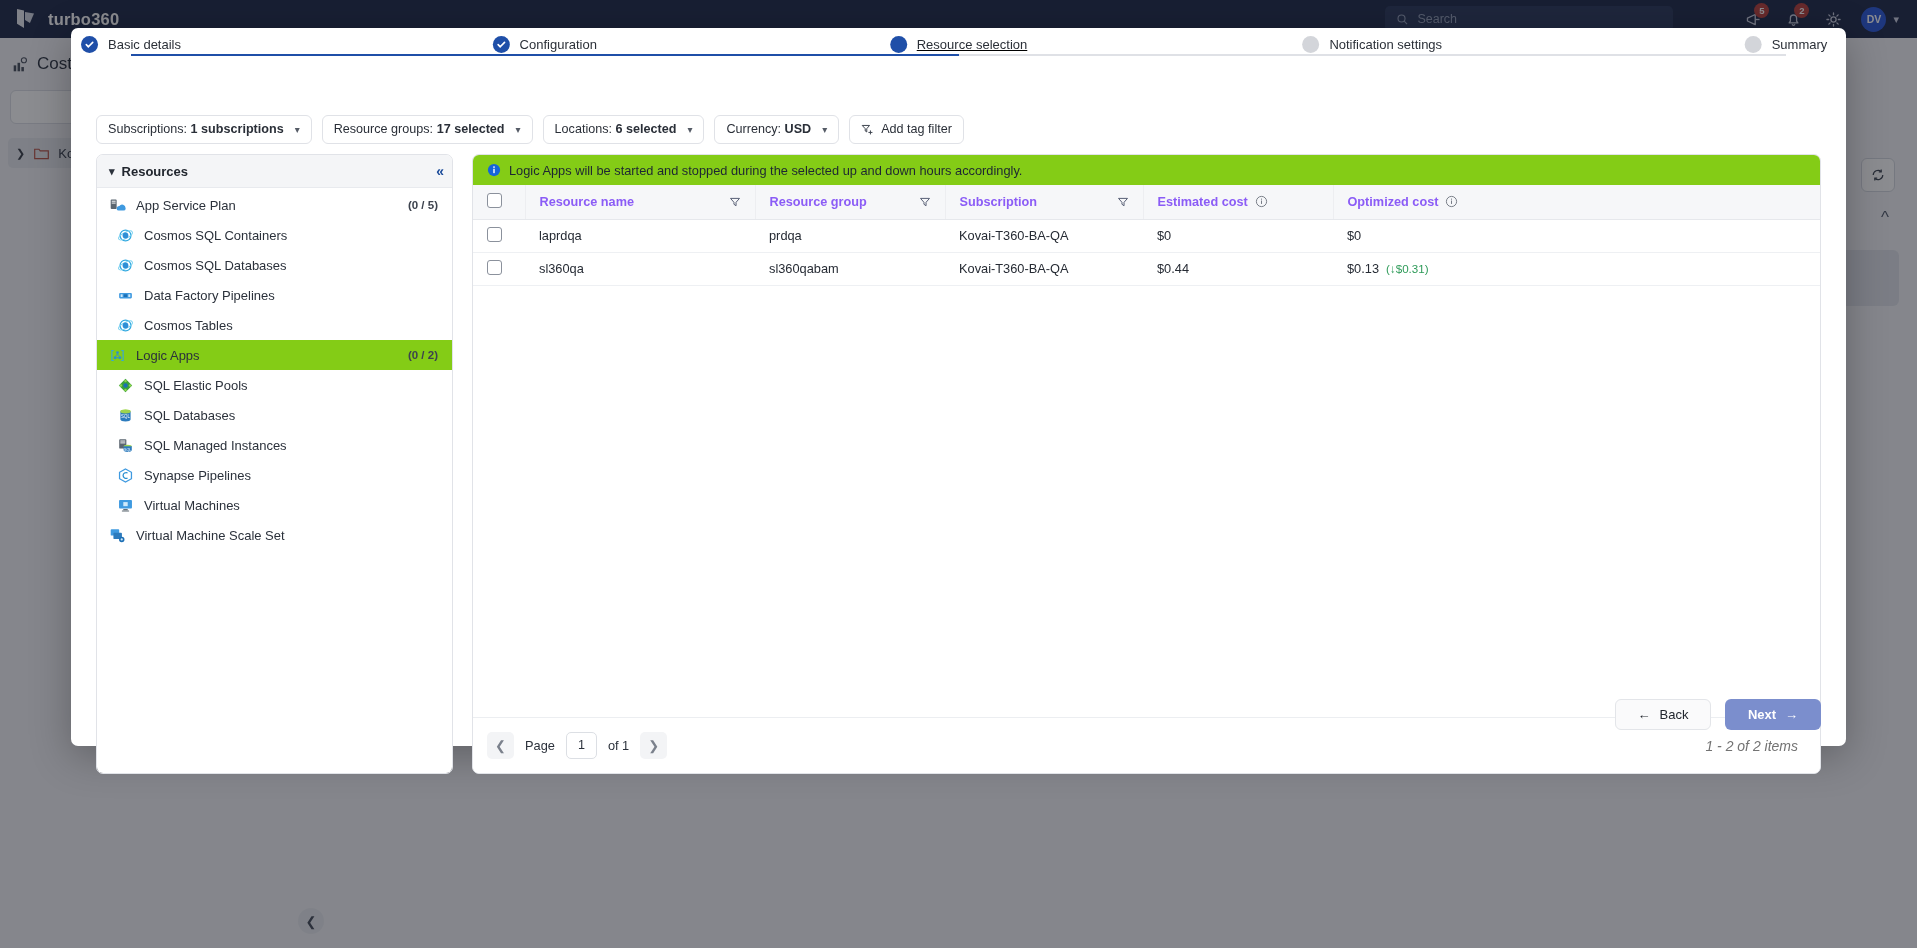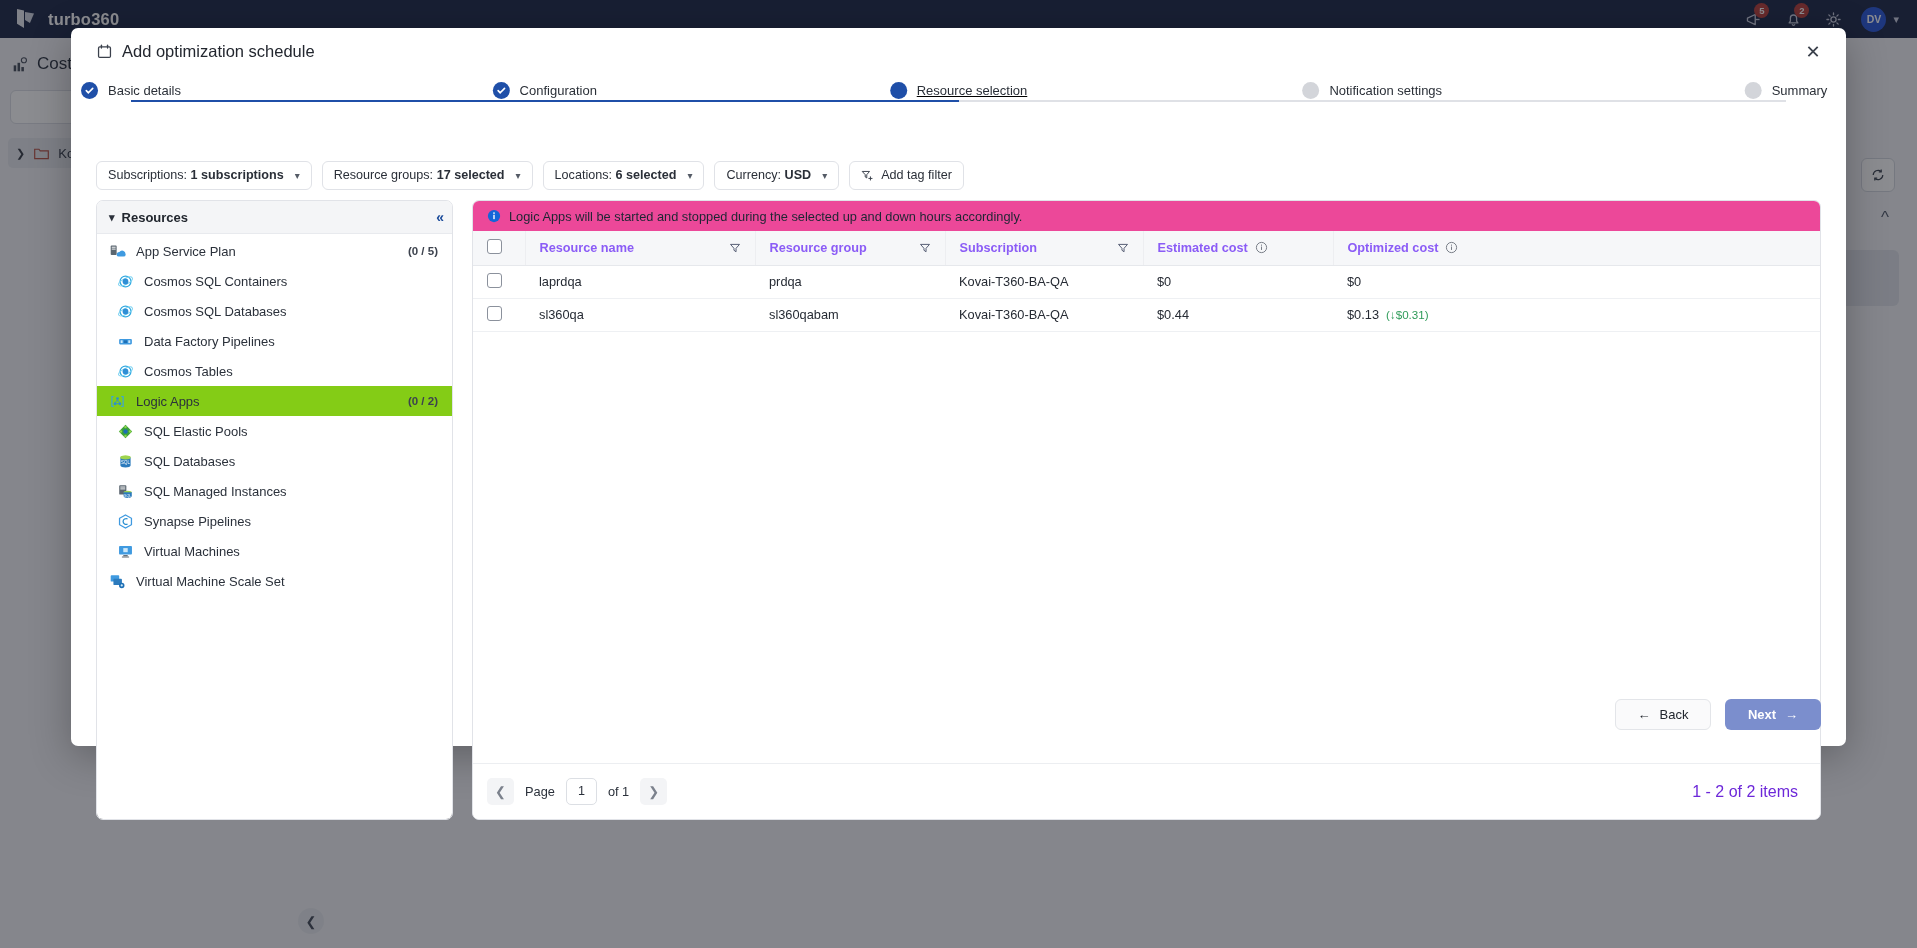--- a/index.html
+++ b/index.html
@@ -185,21 +185,21 @@
   .side-item.selected { background: #84cc16; justify-content: space-between; }
   .side-item .count { margin-left: auto; font-size: 11.5px; color: #3d434e; font-weight: 600; }
   .ic { width: 17px; height: 17px; flex: 0 0 auto; }
 
   
   .tablepanel {
     flex: 1; border: 1px solid #e1e3e8; border-radius: 7px; overflow: hidden;
     display: flex; flex-direction: column; height: 620px; background: #fff;
   }
   .notice {
-    background: #ec4899; height: 30px; display: flex; align-items: center; gap: 8px;
+    background: #84cc16; height: 30px; display: flex; align-items: center; gap: 8px;
     padding: 0 14px; font-size: 12.8px; color: #1d2633;
   }
   .notice .iico { width: 14px; height: 14px; flex: 0 0 auto; }
   table { width: 100%; border-collapse: collapse; table-layout: fixed; }
   thead th {
     height: 34px; background: #f6f7f9; font-size: 12.7px; color: #8b5cf6;
     font-weight: 600; text-align: left; padding: 0 14px;
     border-bottom: 1px solid #e6e8ec; border-right: 1px solid #edeef1;
     position: relative; vertical-align: middle;
   }
@@ -230,21 +230,21 @@
     display: flex; align-items: center; justify-content: center;
     font-size: 13px; color: #7b818c; cursor: pointer;
   }
   .pg-label { font-size: 12.8px; color: #2b313b; margin: 0 11px; }
   .pg-input {
     width: 31px; height: 27px; border: 1px solid #dcdfe4; border-radius: 5px;
     text-align: center; font-size: 12.6px; color: #2b313b; line-height: 25px;
     background: #fff;
   }
   .pg-of { font-size: 12.8px; color: #2b313b; margin: 0 11px; }
-  .pg-count { margin-left: auto; font-size: 16px; color: #6d28d9; }
+  .pg-count { margin-left: auto; font-size: 14px; color: #737373; font-style: italic; }
 
   .modal-foot {
     height: 64px; display: flex; align-items: center; justify-content: flex-end;
     gap: 14px; padding: 0 25px;
   }
   .btn {
     height: 31px; border-radius: 6px; font-size: 13px; cursor: pointer;
     display: inline-flex; align-items: center; justify-content: center; gap: 9px;
     padding: 0 20px;
   }
@@ -289,20 +289,27 @@
       <div class="bg-card"></div>
       <div class="bg-collapse">❮</div>
     </div>
 
     <div class="topbar">
       <div class="brand">
         <span class="brand-mark"></span>
         <span class="brand-text">turbo360</span>
       </div>
       <div class="topbar-right">
+        <div class="search-box">
+          <svg class="sico" viewBox="0 0 20 20">
+            <circle cx="8.5" cy="8.5" r="5.4" fill="none" stroke="#8d98b4" stroke-width="1.7"></circle>
+            <line x1="12.6" y1="12.6" x2="17" y2="17" stroke="#8d98b4" stroke-width="1.7"></line>
+          </svg>
+          <span>Search</span>
+        </div>
         <div class="tb-icon">
           <svg viewBox="0 0 22 22">
             <path d="M4 9.5v3.2l9 4.3V5.2z" fill="none" stroke="#c8cde0" stroke-width="1.5" stroke-linejoin="round"></path>
             <line x1="13" y1="11" x2="18" y2="11" stroke="#c8cde0" stroke-width="1.5"></line>
           </svg>
           <span class="tb-badge">5</span>
         </div>
         <div class="tb-icon">
           <svg viewBox="0 0 22 22">
             <path d="M6 15h10l-1.4-2.2V9.4a3.6 3.6 0 0 0-7.2 0v3.4z" fill="none" stroke="#c8cde0" stroke-width="1.5" stroke-linejoin="round"></path>
@@ -321,31 +328,20 @@
           <span style="color:#c8cde0;font-size:11px;">▾</span>
         </div>
       </div>
     </div>
   </div>
 
   <div class="overlay"></div>
 
   <div class="modal">
 
-    <div class="modal-head">
-      <div class="modal-title">
-        <svg class="ic" viewBox="0 0 20 20">
-          <rect x="3" y="4.6" width="14" height="12.4" rx="1.4" fill="none" stroke="#3b414c" stroke-width="1.5"></rect>
-          <line x1="6.4" y1="2.6" x2="6.4" y2="6" stroke="#3b414c" stroke-width="1.5" stroke-linecap="round"></line>
-          <line x1="13.6" y1="2.6" x2="13.6" y2="6" stroke="#3b414c" stroke-width="1.5" stroke-linecap="round"></line>
-        </svg>
-        <span>Add optimization schedule</span>
-      </div>
-      <div class="modal-close">✕</div>
-    </div>
 
     <div class="stepper">
       <div class="stepper-inner" id="stepper-inner">
         <div class="step-line"></div>
         <div class="step-line-done" id="step-line-done" style="width: 50%;"></div>
       <div class="step done" style="left: 0%;">
             <span class="step-dot">
               <svg viewBox="0 0 12 12">
                 <path d="M2.5 6.2 4.8 8.5 9.5 3.7" fill="none" stroke="#fff" stroke-width="1.8" stroke-linecap="round" stroke-linejoin="round"></path>
               </svg>

